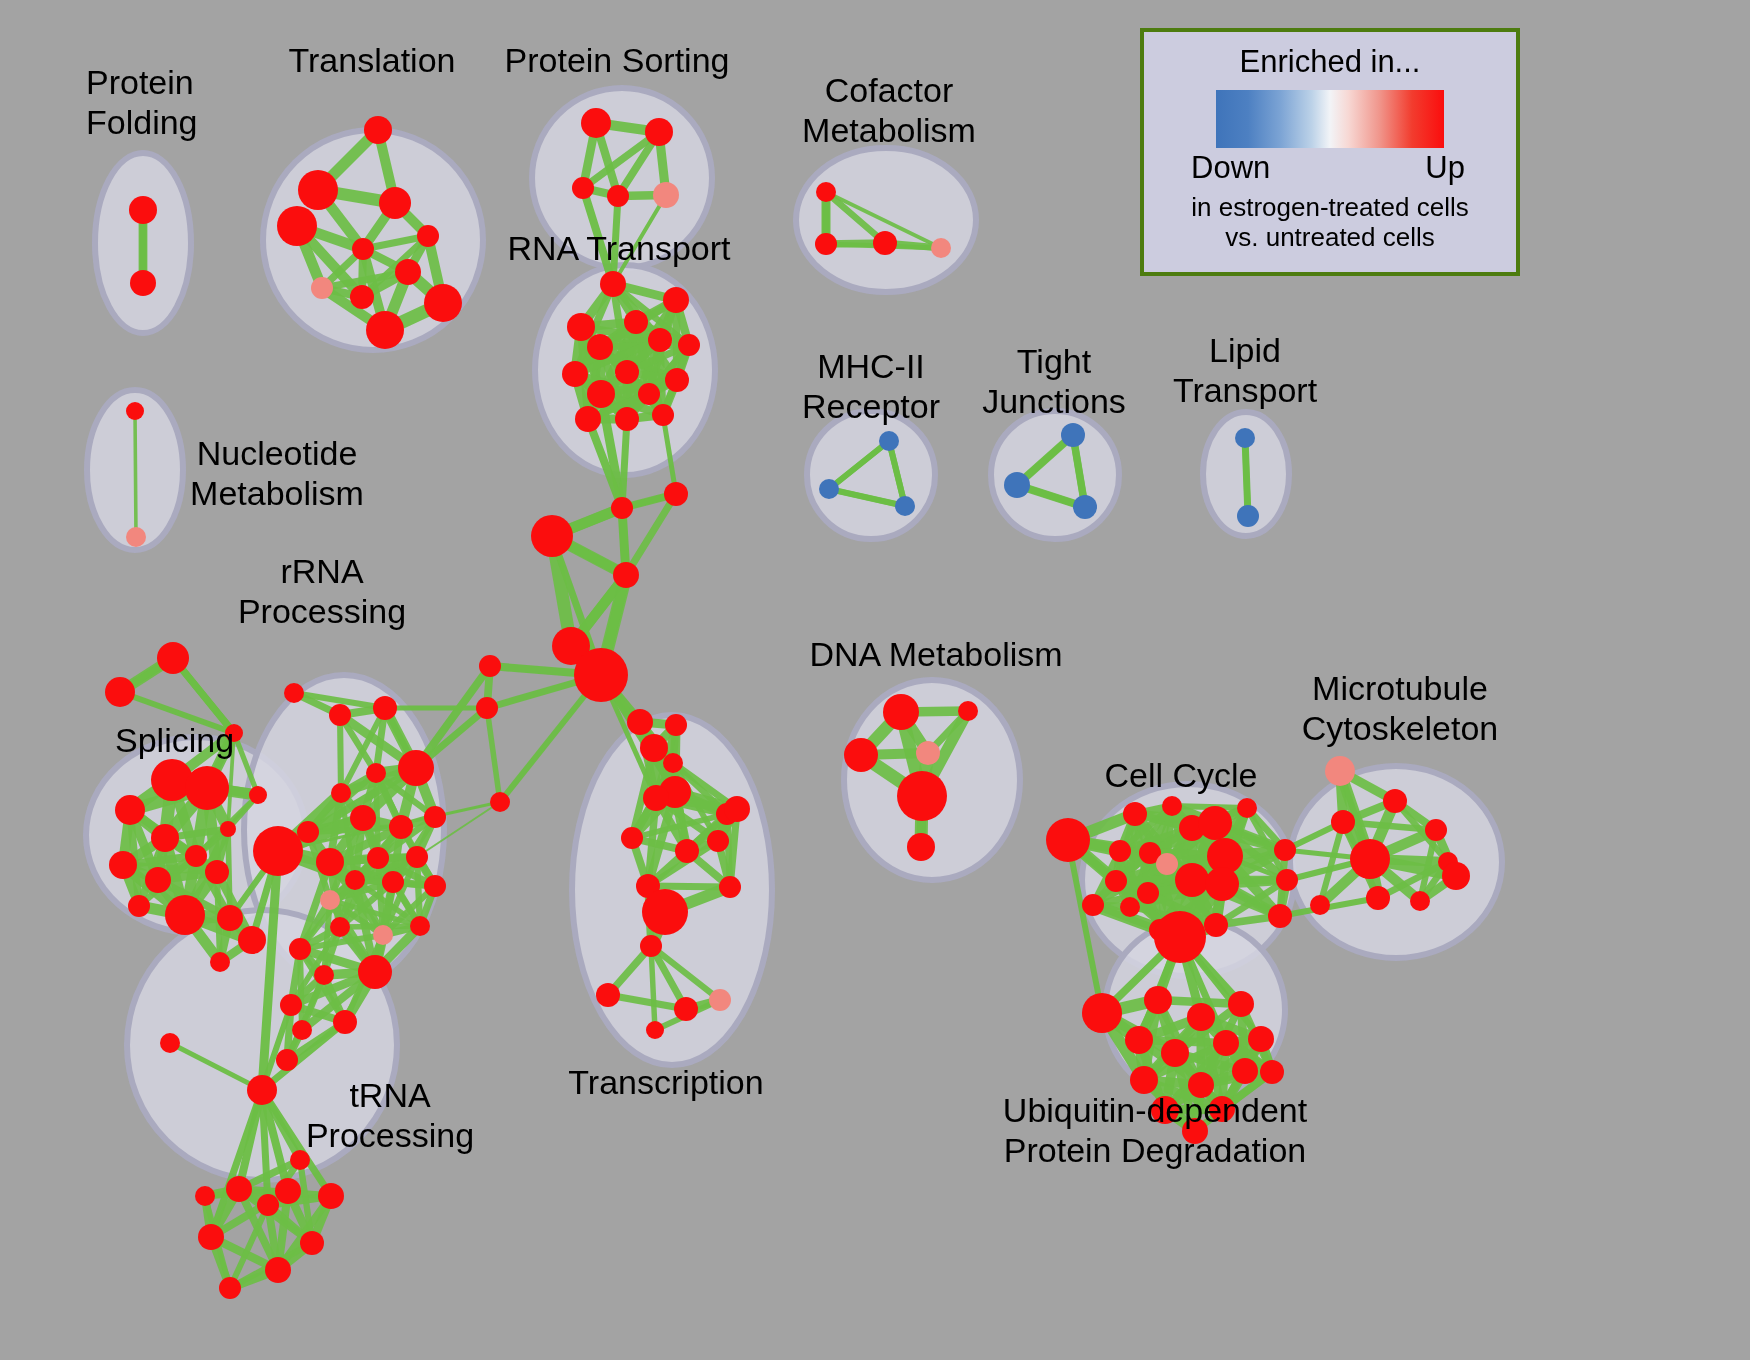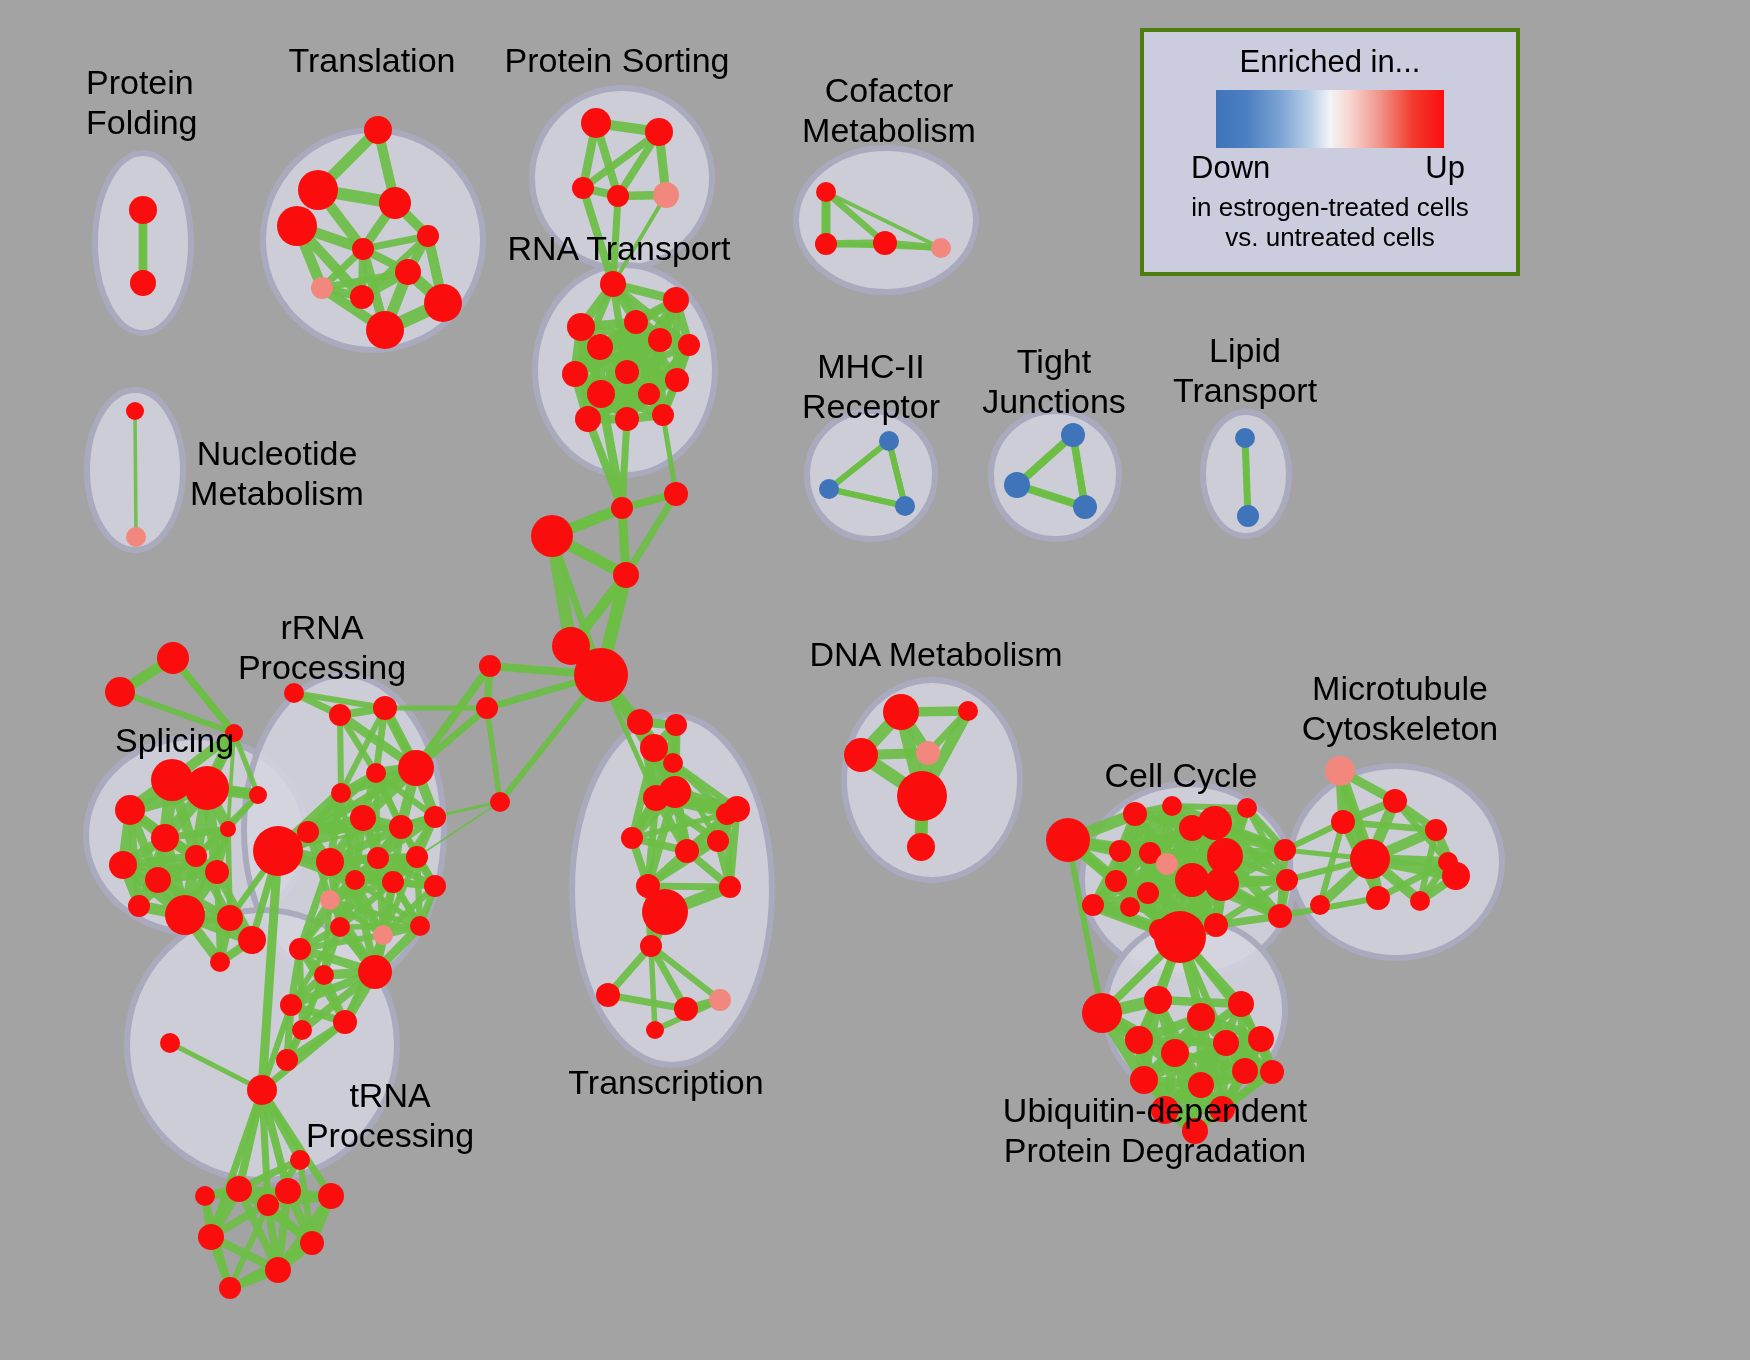--- a/index.html
+++ b/index.html
@@ -948,21 +948,21 @@
   <div id="labels">
       <div class="lbl" style="left: 86px; top: 62px;"><div>Protein</div><div>Folding</div></div>
       <div class="lbl ctr" style="left: 372px; top: 40px;"><div>Translation</div></div>
       <div class="lbl ctr" style="left: 617px; top: 40px;"><div>Protein Sorting</div></div>
       <div class="lbl ctr" style="left: 889px; top: 70px;"><div>Cofactor</div><div>Metabolism</div></div>
       <div class="lbl ctr" style="left: 619px; top: 228px;"><div>RNA Transport</div></div>
       <div class="lbl ctr" style="left: 277px; top: 433px;"><div>Nucleotide</div><div>Metabolism</div></div>
       <div class="lbl ctr" style="left: 871px; top: 346px;"><div>MHC-II</div><div>Receptor</div></div>
       <div class="lbl ctr" style="left: 1054px; top: 341px;"><div>Tight</div><div>Junctions</div></div>
       <div class="lbl ctr" style="left: 1245px; top: 330px;"><div>Lipid</div><div>Transport</div></div>
-      <div class="lbl ctr" style="left: 322px; top: 607px; text-align: center;"><div>rRNA</div><div>Processing</div></div>
+      <div class="lbl ctr" style="left: 322px; top: 551px; text-align: center;"><div>rRNA</div><div>Processing</div></div>
       <div class="lbl" style="left: 115px; top: 720px;"><div>Splicing</div></div>
       <div class="lbl ctr" style="left: 936px; top: 634px;"><div>DNA Metabolism</div></div>
       <div class="lbl ctr" style="left: 1400px; top: 668px;"><div>Microtubule</div><div>Cytoskeleton</div></div>
       <div class="lbl ctr" style="left: 1181px; top: 755px;"><div>Cell Cycle</div></div>
       <div class="lbl ctr" style="left: 666px; top: 1062px;"><div>Transcription</div></div>
       <div class="lbl ctr" style="left: 390px; top: 1075px;"><div>tRNA</div><div>Processing</div></div>
       <div class="lbl ctr" style="left: 1155px; top: 1090px;"><div>Ubiquitin-dependent</div><div>Protein Degradation</div></div>
     </div>
 
   <div id="legend">

